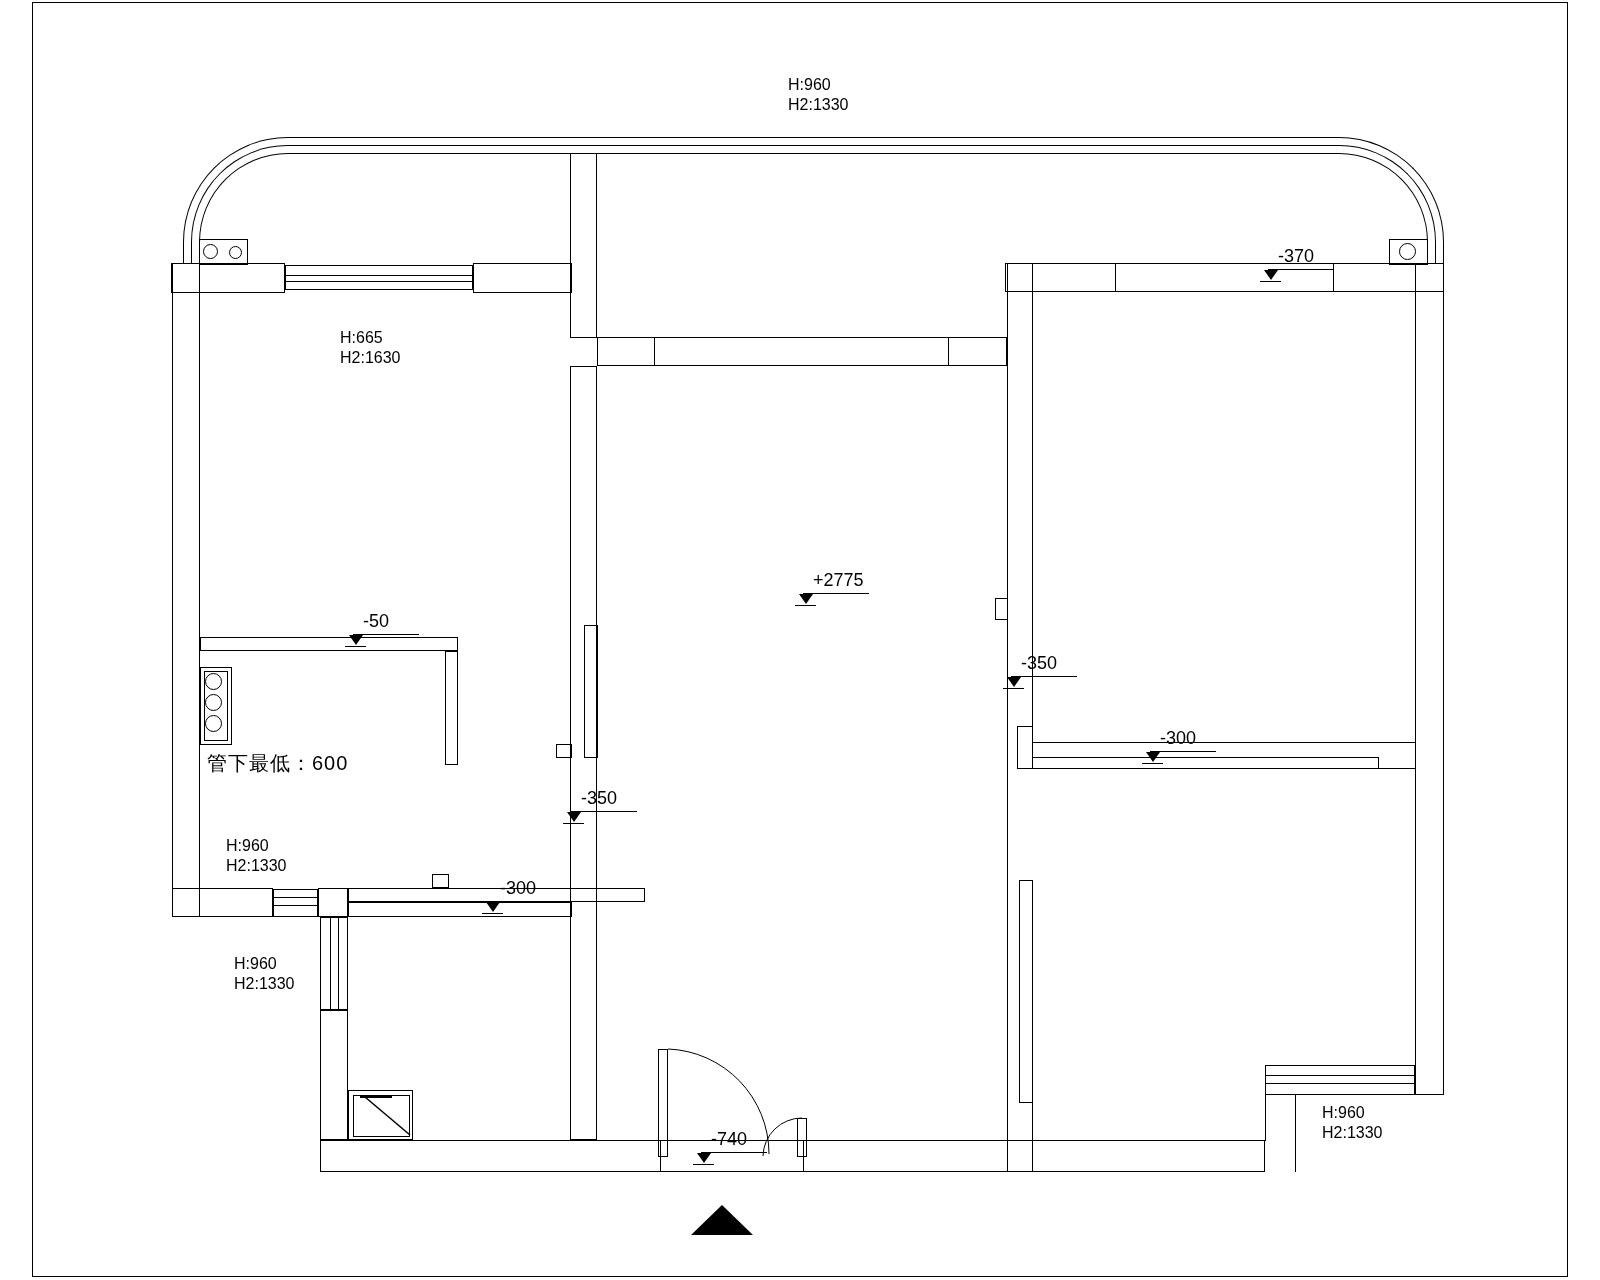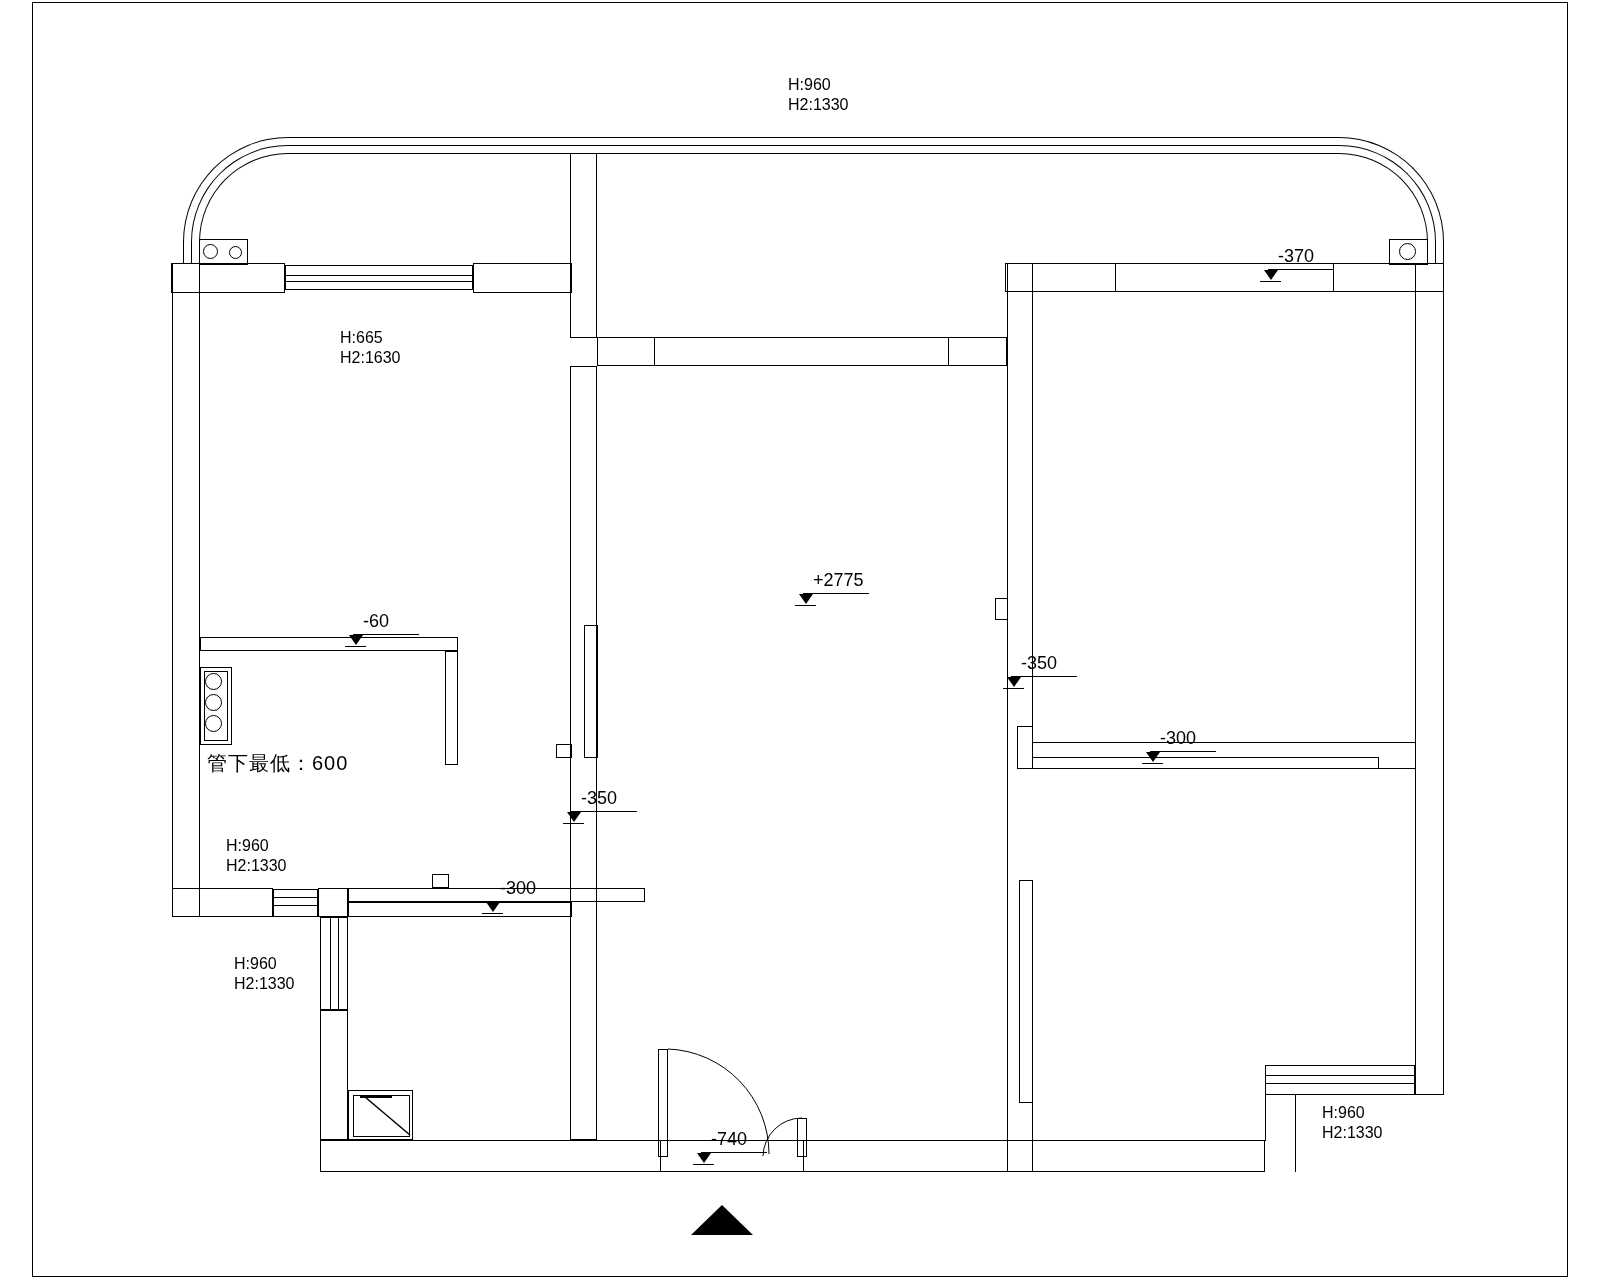--- a/index.html
+++ b/index.html
@@ -144,21 +144,21 @@
   <div class="marker" style="left:1268px;top:269px;">
     <div class="m-line"></div>
     <div class="m-tri"></div>
     <div class="m-dash"></div>
     <div class="m-text">-370</div>
   </div>
   <div class="marker" style="left:353px;top:634px;">
     <div class="m-line"></div>
     <div class="m-tri"></div>
     <div class="m-dash"></div>
-    <div class="m-text">-60</div>
+    <div class="m-text">-50</div>
   </div>
   <div class="marker" style="left:803px;top:593px;text-decoration:underline;">
     <div class="m-line"></div>
     <div class="m-tri"></div>
     <div class="m-dash"></div>
     <div class="m-text">+2775</div>
   </div>
   <div class="marker" style="left:1011px;top:676px;">
     <div class="m-line"></div>
     <div class="m-tri"></div>

